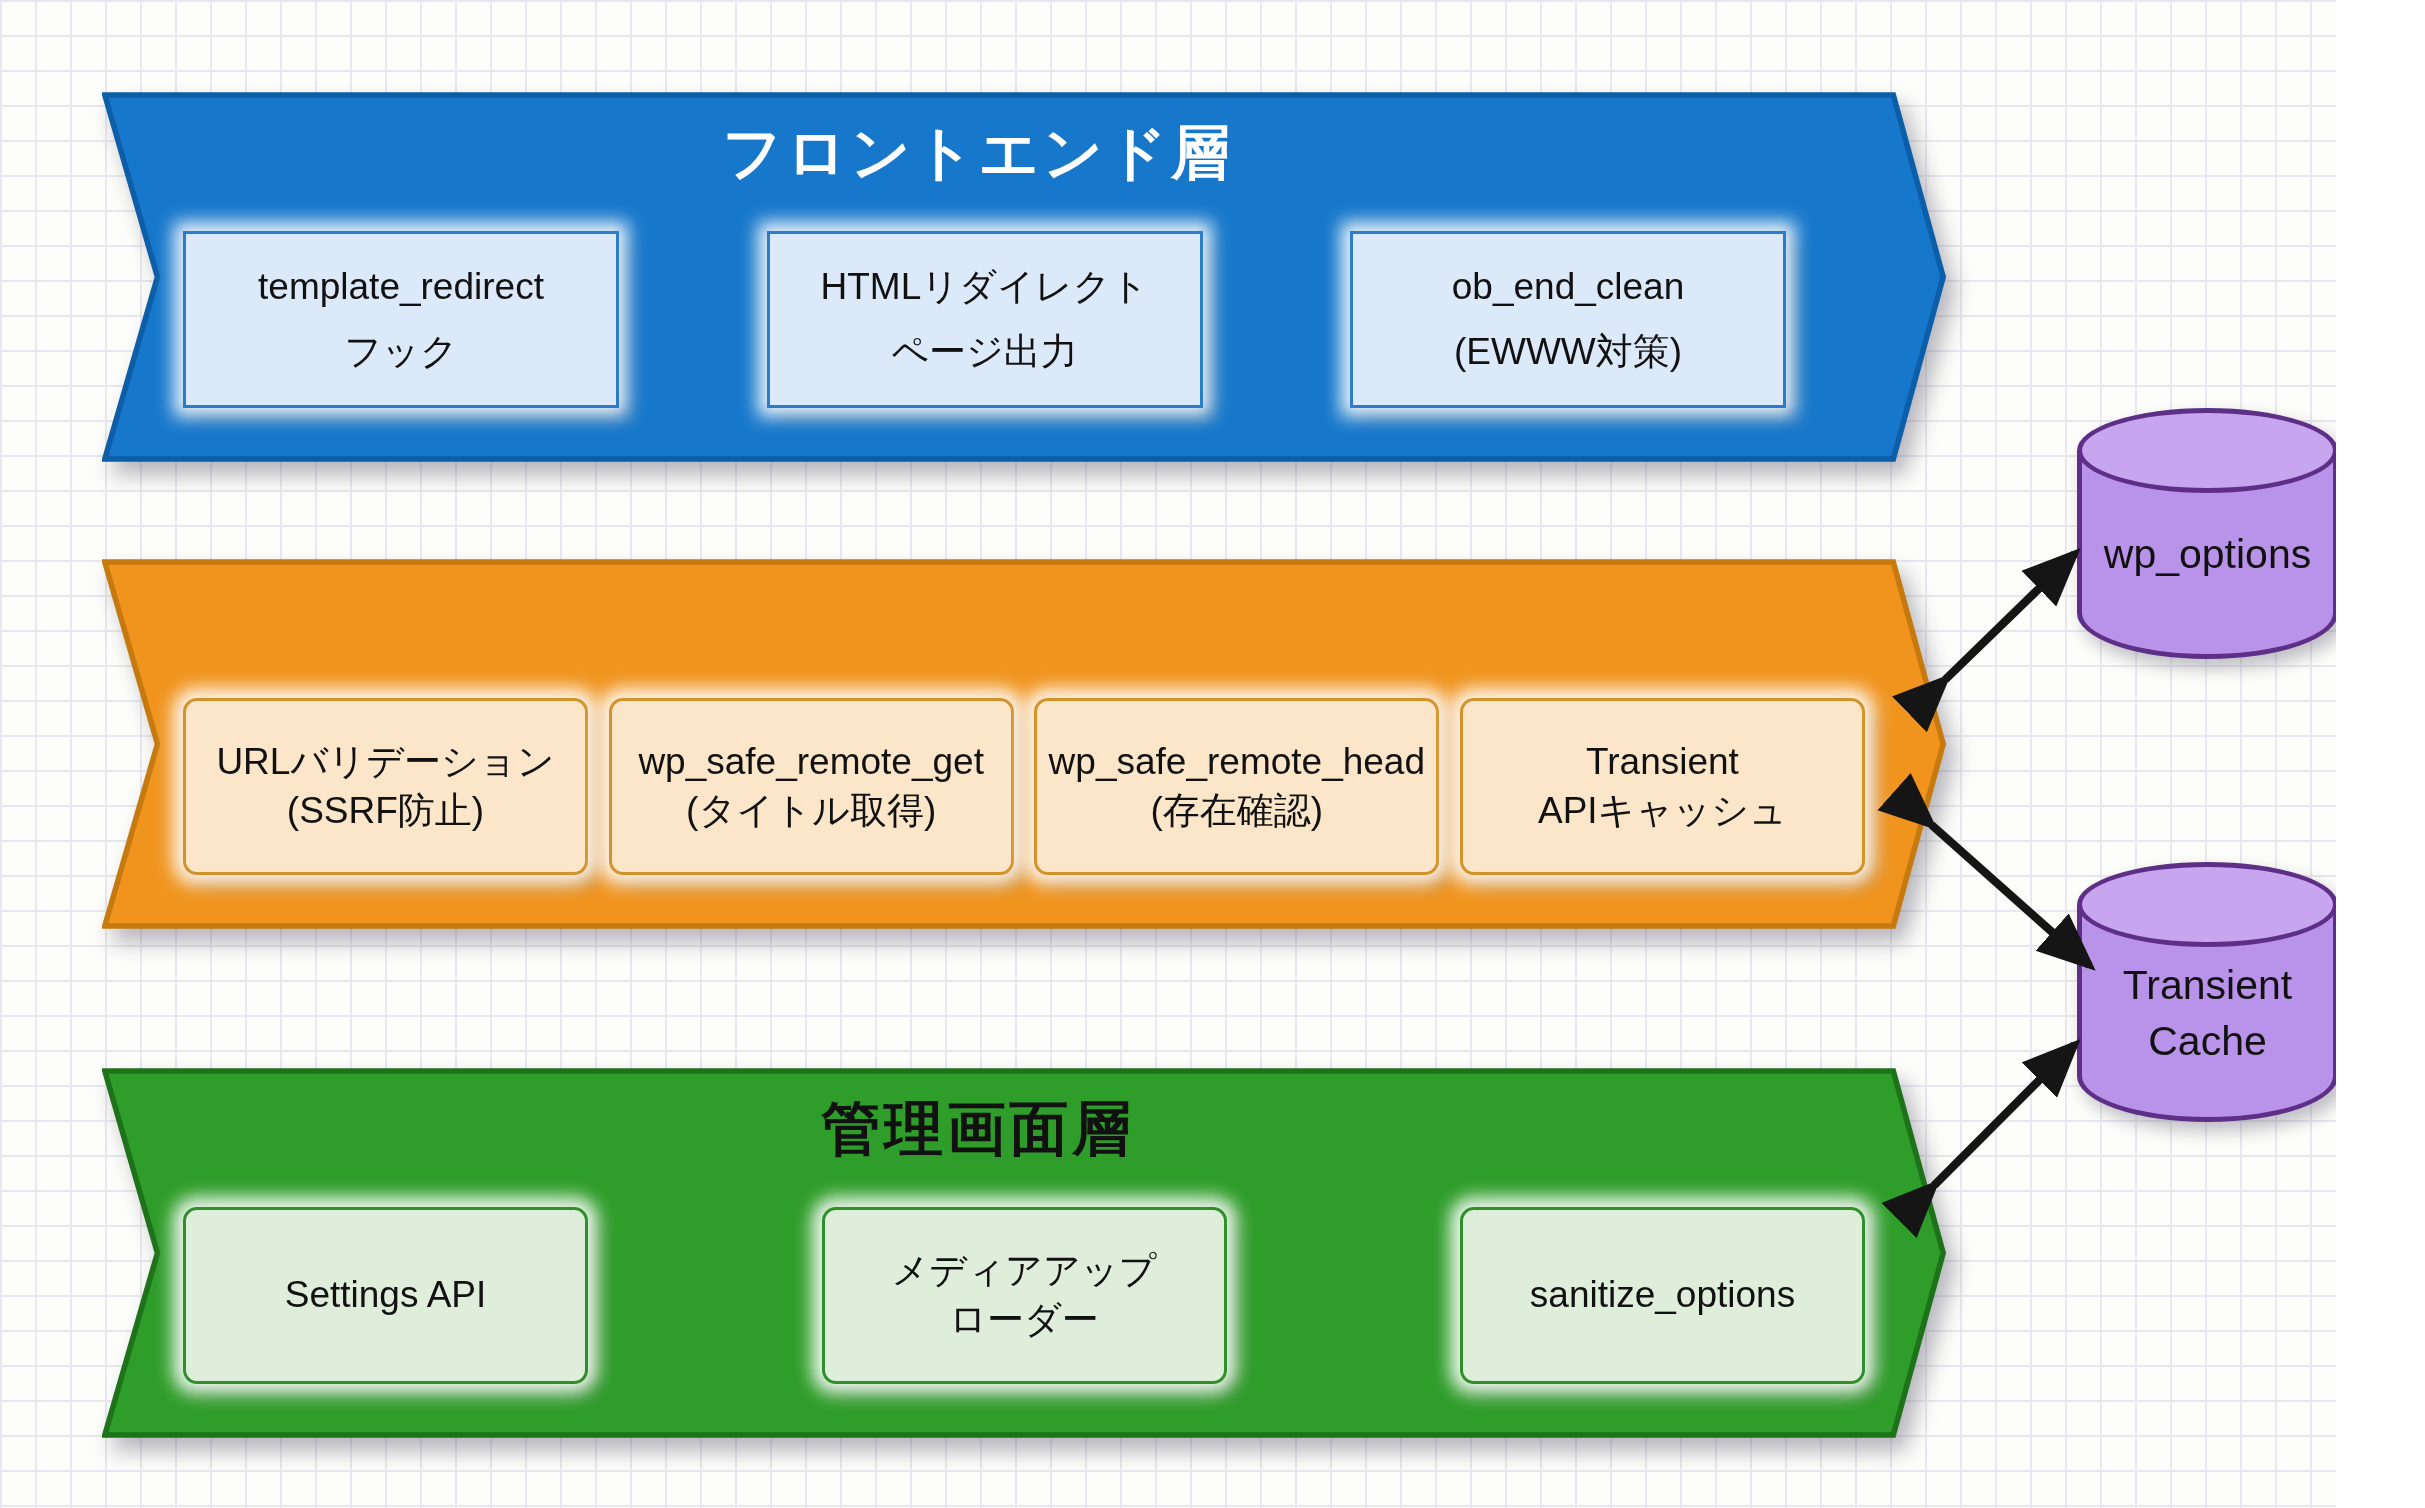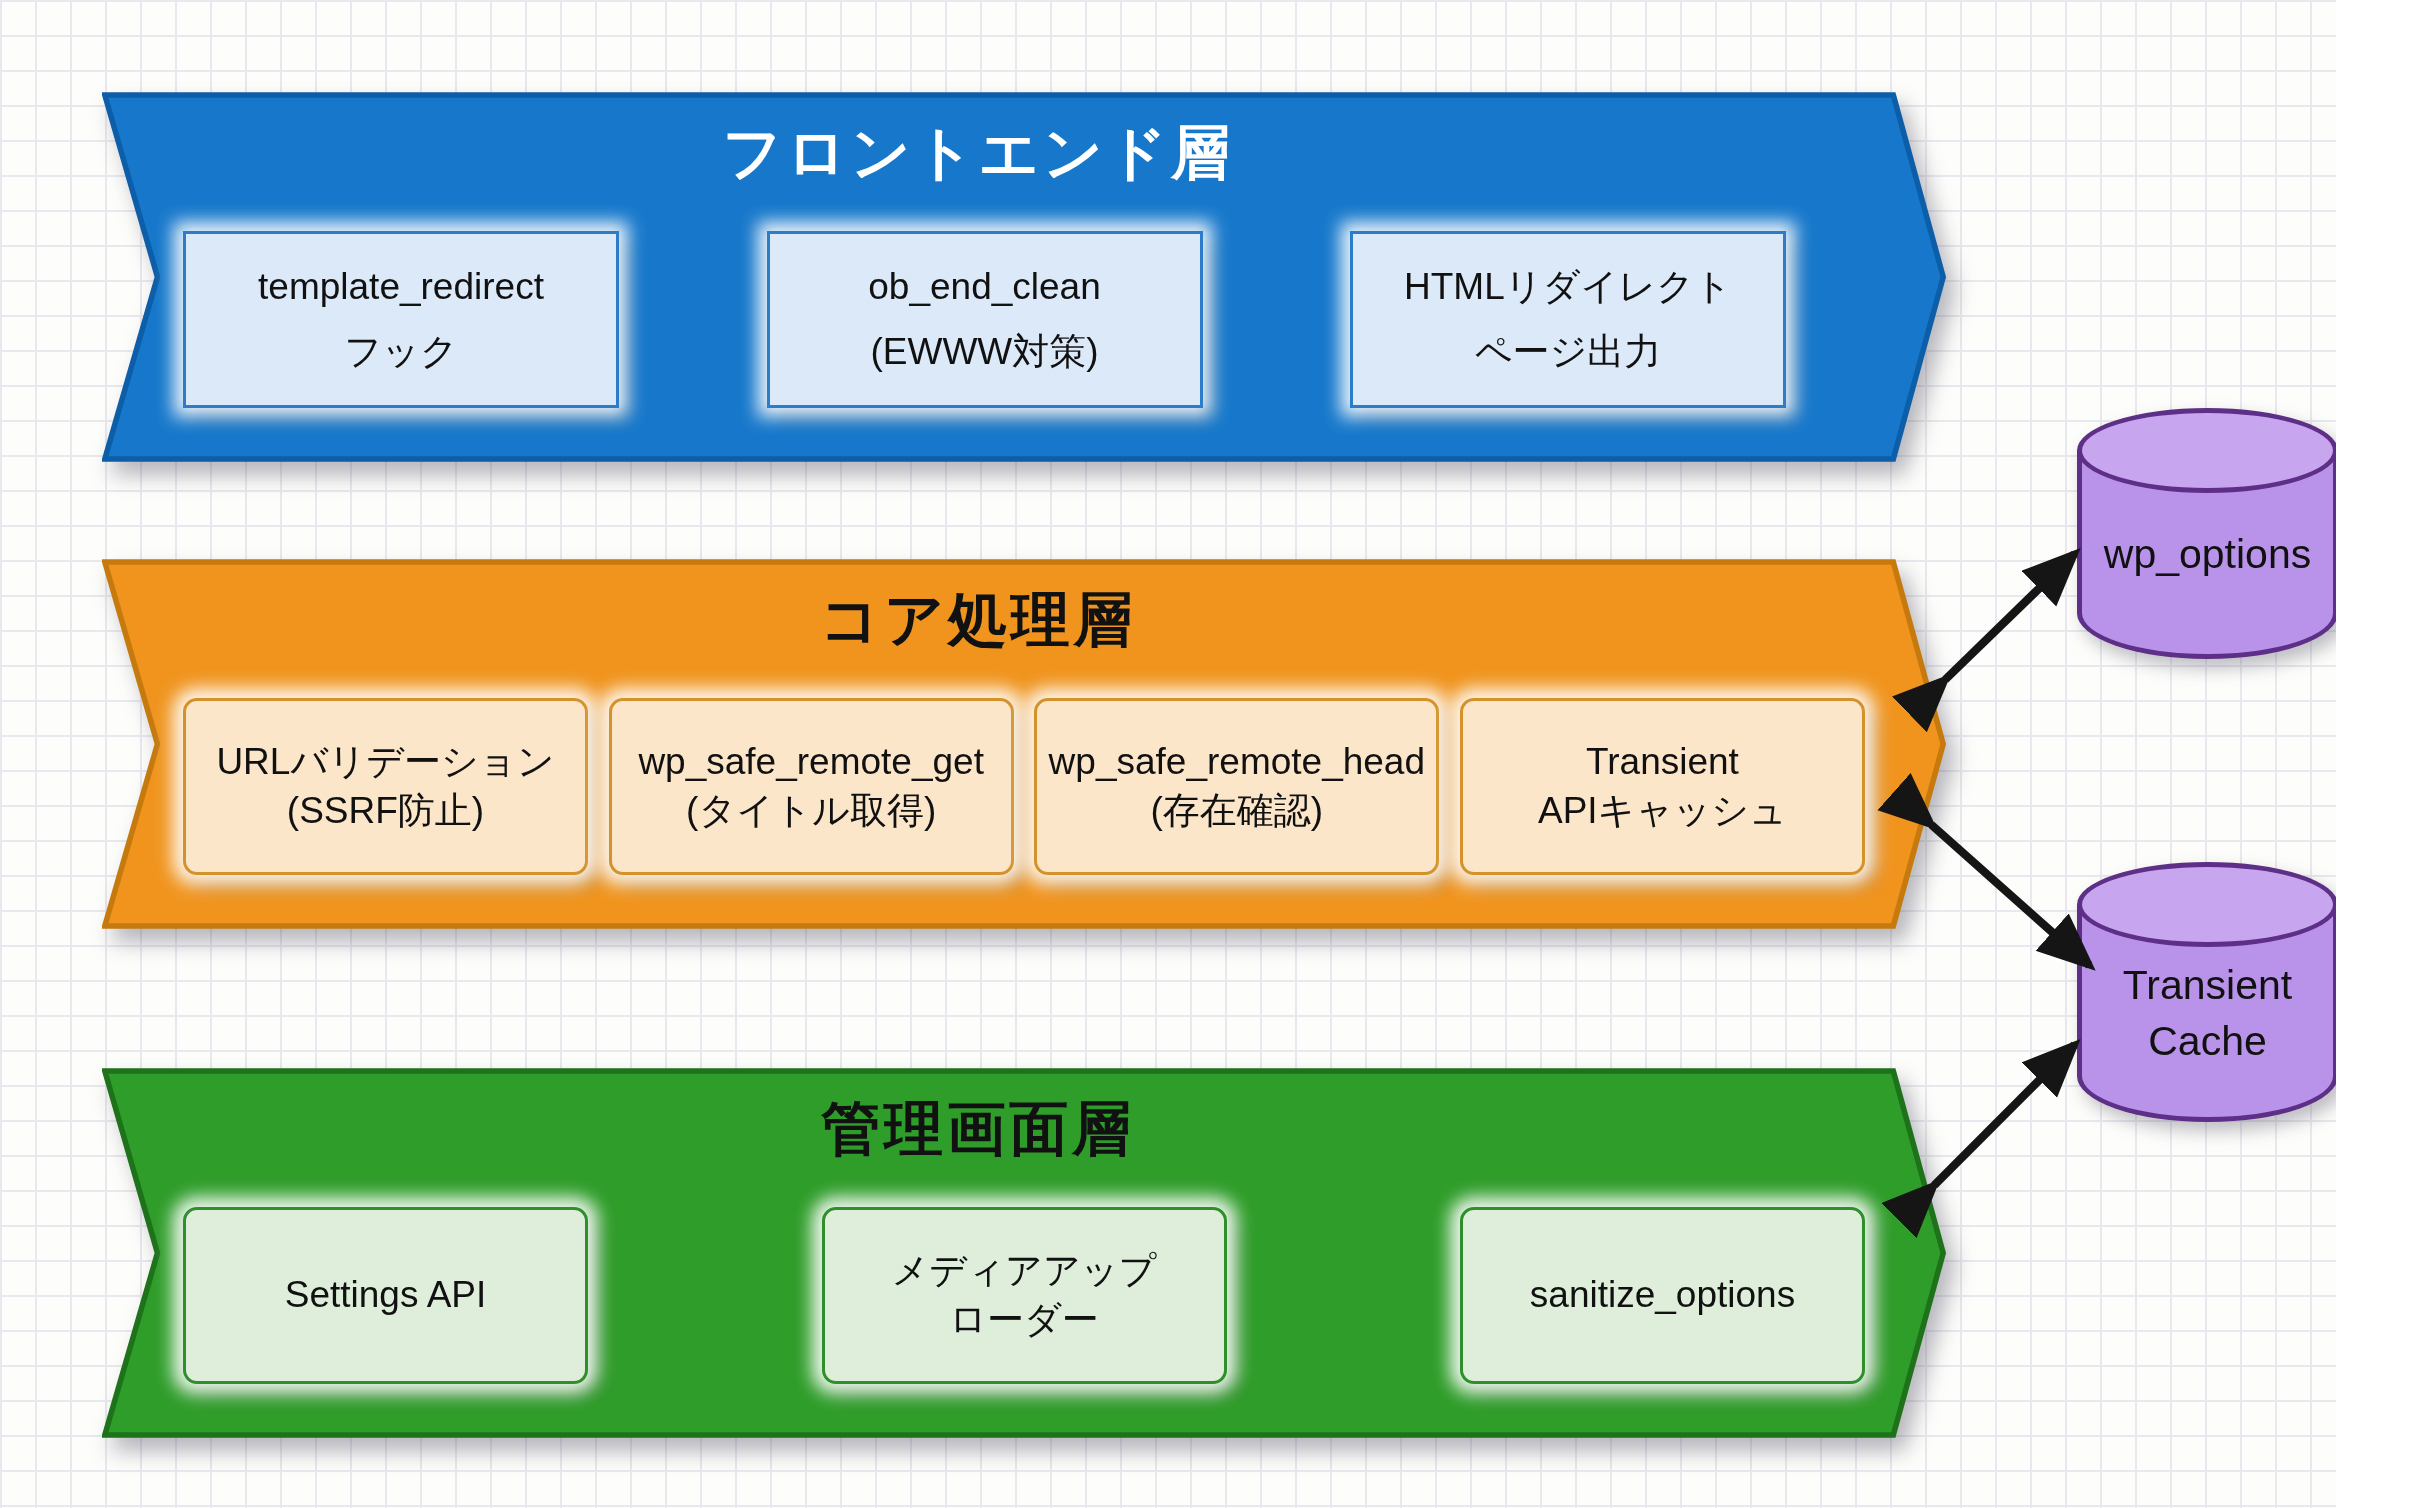--- a/index.html
+++ b/index.html
@@ -64,37 +64,36 @@
       <polygon points="3,3 1938,3 1992,200 1938,397 3,397 60,200"></polygon>
     </svg>
     <div class="layer-content">
       <div class="layer-title light">フロントエンド層</div>
       <div class="box-row cols3">
         <div class="box box-blue">
           <div>template_redirect</div>
           <div>フック</div>
         </div>
         <div class="box box-blue">
+          <div>HTMLリダイレクト</div>
+          <div>ページ出力</div>
+        </div>
+        <div class="box box-blue">
           <div>ob_end_clean</div>
           <div>(EWWW対策)</div>
-        </div>
-        <div class="box box-blue">
-          <div>HTMLリダイレクト</div>
-          <div>ページ出力</div>
         </div>
       </div>
     </div>
   </div>
 
   <div class="layer" style="top:559px">
     <svg class="banner-shape banner-orange" viewBox="0 0 1995 400">
       <polygon points="3,3 1938,3 1992,200 1938,397 3,397 60,200"></polygon>
     </svg>
     <div class="layer-content">
-      <div class="layer-title">コア処理層</div>
       <div class="box-row cols4">
         <div class="box box-orange">
           <div>URLバリデーション</div>
           <div>(SSRF防止)</div>
         </div>
         <div class="box box-orange">
           <div>wp_safe_remote_get</div>
           <div>(タイトル取得)</div>
         </div>
         <div class="box box-orange">

